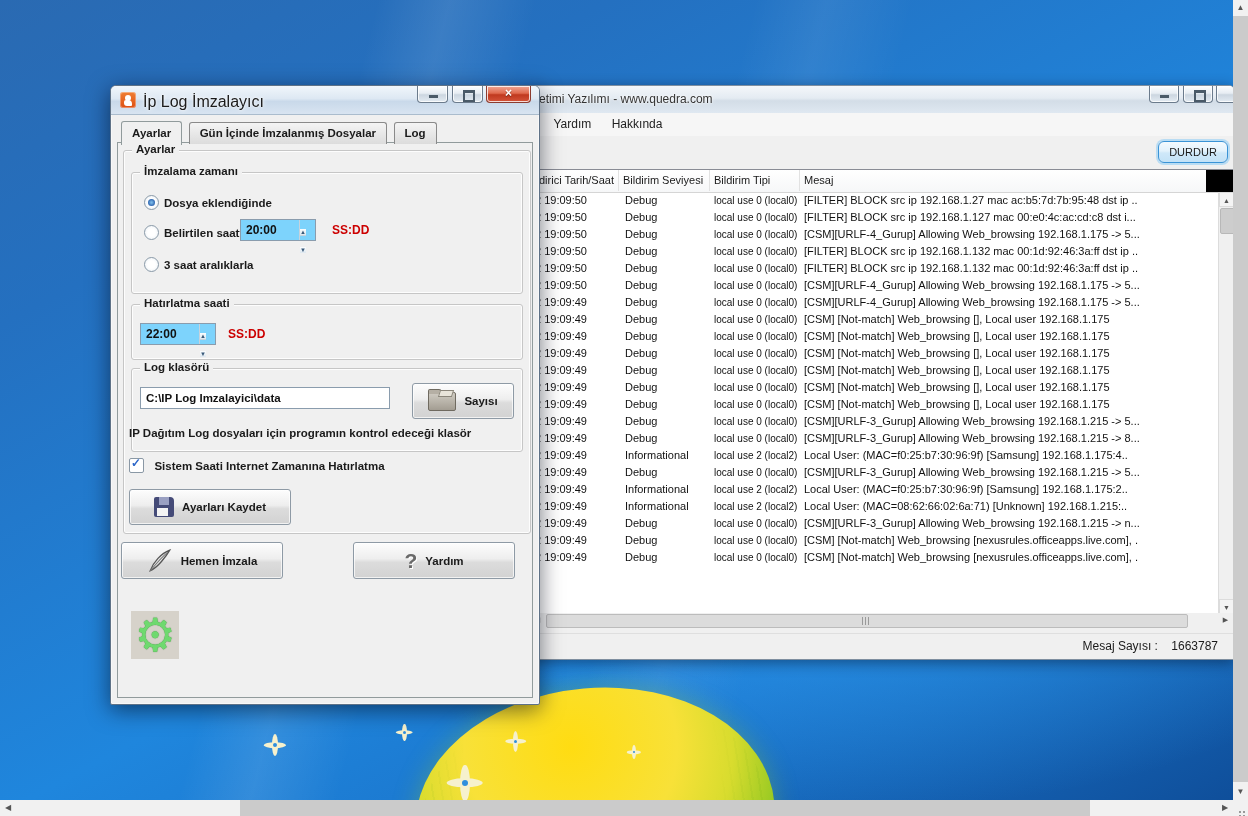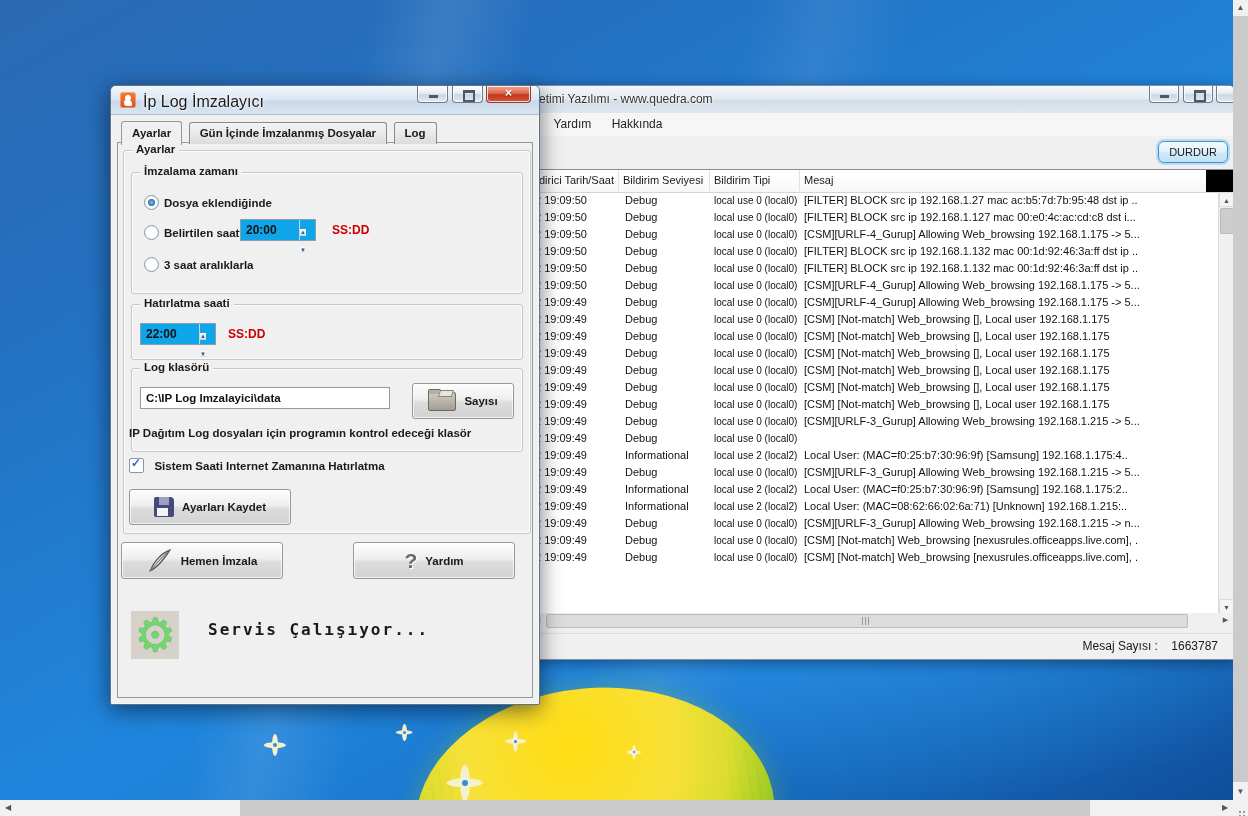--- a/index.html
+++ b/index.html
@@ -124,21 +124,21 @@
   .groupbox{position:absolute;border:1px solid #c6c6c6;border-radius:3px;
     box-shadow:inset 0 0 0 1px #fdfdfd;}
   .groupbox>.glabel{position:absolute;left:8px;top:-8px;background:#f0f0f0;padding:0 4px;
     font-size:11.5px;font-weight:bold;color:#1a1a1a;white-space:nowrap;}
   .radio-row{position:absolute;left:12px;height:14px;white-space:nowrap;}
   .radio{display:inline-block;width:13px;height:13px;border:1px solid #8a9aa8;border-radius:50%;
     background:radial-gradient(#fff 40%,#e8eef3);vertical-align:-3px;position:relative;}
   .radio.sel::after{content:"";position:absolute;left:3px;top:3px;width:7px;height:7px;border-radius:50%;
     background:radial-gradient(#7ab8e8 10%,#2f66b0 70%);}
   .radio-label{font-size:11.5px;font-weight:bold;color:#1a1a1a;margin-left:5px;}
-  .spinner{position:absolute;height:22px;background:#0ea5e9;border:1px solid #8a9cad;box-sizing:border-box;}
+  .spinner{position:absolute;height:22px;background:#7dd3fc;border:1px solid #8a9cad;box-sizing:border-box;}
   .spin-val{position:absolute;left:5px;top:3px;font-size:12px;font-weight:bold;color:#111;}
   .spin-btns{position:absolute;right:0;top:0;bottom:0;width:15px;border-left:1px solid #c6d2dc;}
   .spin-b{height:50%;font-size:6px;line-height:10px;text-align:center;color:#3a5a7a;
     background:linear-gradient(#fbfdfe,#dde7ef);border-bottom:1px solid #c6d2dc;box-sizing:border-box;}
   .spin-b:last-child{border-bottom:none;}
   .hint{position:absolute;font-size:12px;font-weight:bold;color:#cc0000;}
   .textbox{position:absolute;height:22px;background:#fff;border:1px solid #8a9cad;box-sizing:border-box;
     font-size:11.5px;font-weight:bold;color:#111;line-height:20px;padding:0 5px;white-space:nowrap;overflow:hidden;}
   .btn{position:absolute;border:1px solid #8e9aa5;border-radius:3px;color:#1a1a1a;
     background:linear-gradient(#fdfdfd,#eeeeee 45%,#dcdcdc 55%,#d2d2d2);
@@ -329,20 +329,21 @@
           <div class="trow">
             <div class="tcell c0">2 19:09:49</div>
             <div class="tcell c1">Debug</div>
             <div class="tcell c2">local use 0  (local0)</div>
             <div class="tcell c3">[CSM][URLF-3_Gurup] Allowing Web_browsing 192.168.1.215 -&gt; 5...</div>
           </div>
           <div class="trow">
             <div class="tcell c0">2 19:09:49</div>
             <div class="tcell c1">Debug</div>
             <div class="tcell c2">local use 0  (local0)</div>
+            <div class="tcell c3">[CSM][URLF-3_Gurup] Allowing Web_browsing 192.168.1.215 -&gt; 8...</div>
           </div>
           <div class="trow">
             <div class="tcell c0">2 19:09:49</div>
             <div class="tcell c1">Informational</div>
             <div class="tcell c2">local use 2  (local2)</div>
             <div class="tcell c3">Local User: (MAC=f0:25:b7:30:96:9f)    [Samsung] 192.168.1.175:4..</div>
           </div>
           <div class="trow">
             <div class="tcell c0">2 19:09:49</div>
             <div class="tcell c1">Debug</div>
@@ -484,21 +485,20 @@
       <span>Hemen İmzala</span>
     </div>
     <div class="btn" style="left:242px;top:456px;width:160px;height:35px;">
       <span class="help-q">?</span>
       <span>Yardım</span>
     </div>
 
     <div class="gear-wrap">
       <span class="gear">⚙</span>
     </div>
-    <div class="service-text">Servis Çalışıyor...</div>
   </div>
 
   <div class="host-vscroll">
     <div class="arrow a-up">▲</div>
     <div class="thumb"></div>
     <div class="arrow a-down">▼</div>
   </div>
   <div class="host-hscroll">
     <div class="arrow a-left">◀</div>
     <div class="thumb"></div>

